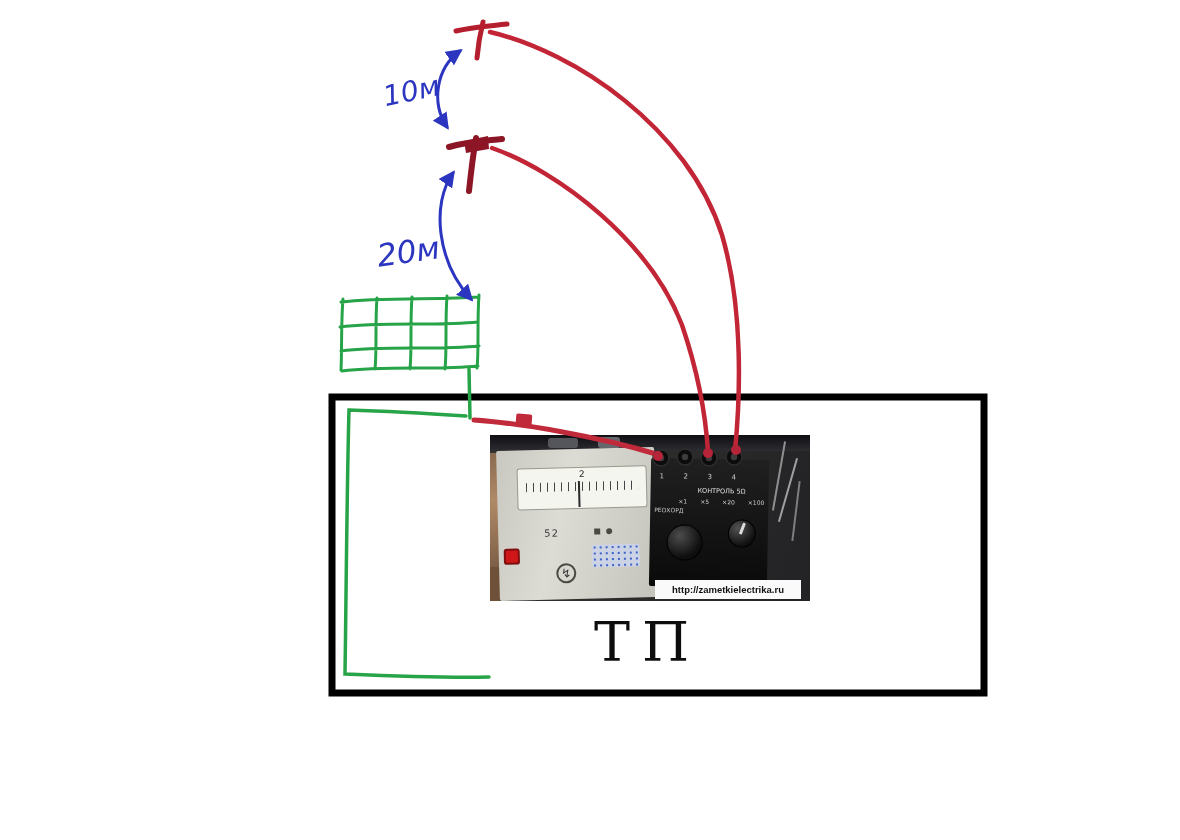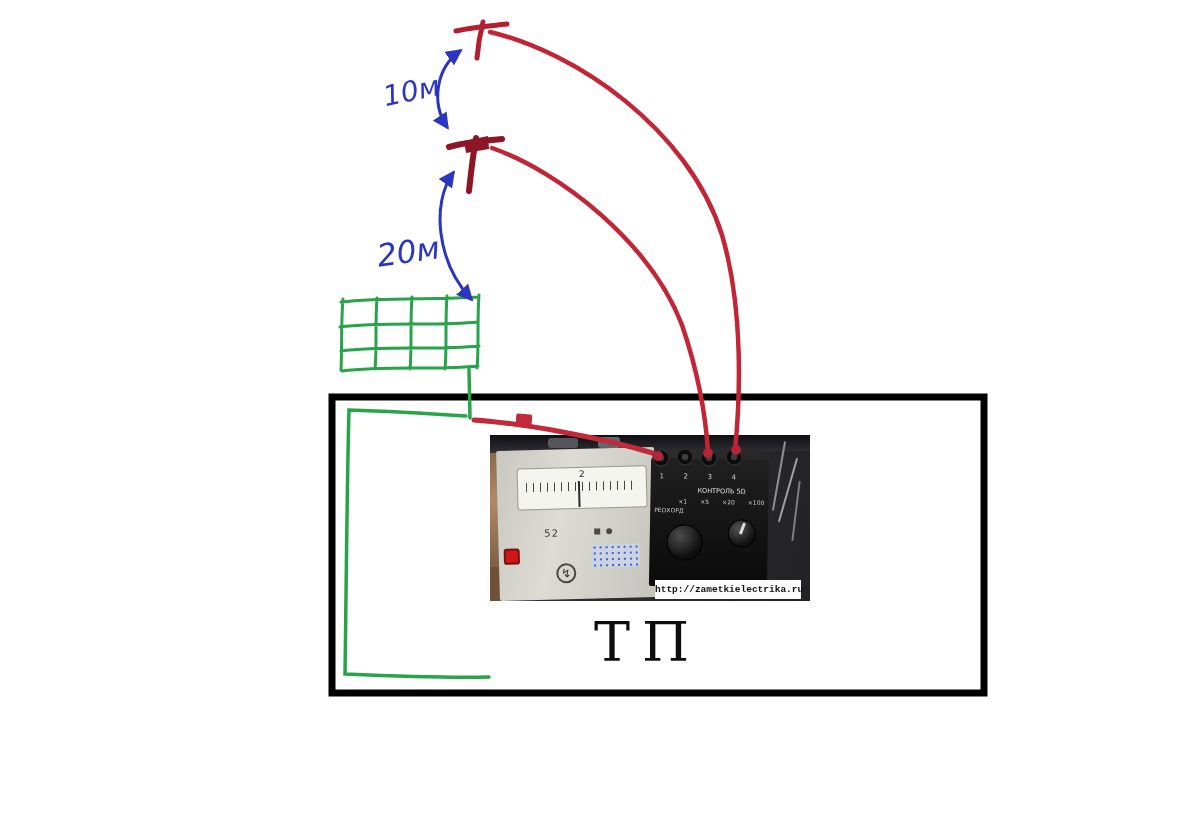--- a/index.html
+++ b/index.html
@@ -49,21 +49,21 @@
   .knob2 { left:78px; top:60px; width:28px; height:28px; border-radius:50%; border:1px solid #000;
            background:radial-gradient(circle at 35% 30%,#525252,#101010 70%); }
   .pointer { left:12px; top:2px; width:3px; height:12px; background:#ddd; border-radius:1px; transform:rotate(20deg); }
 
   .cable1 { left:288px; top:6px;  width:2px; height:70px; background:#8f8f8f; transform:rotate(10deg); }
   .cable2 { left:297px; top:22px; width:2px; height:66px; background:#a0a0a0; transform:rotate(16deg); }
   .cable3 { left:305px; top:46px; width:2px; height:60px; background:#7e7e7e; transform:rotate(7deg); }
 
   .watermark { left:165px; top:145px; width:146px; height:19px; background:#fafafa; color:#111;
                font-size:9.5px; font-weight:bold; line-height:19px; text-align:center;
-               font-family:Liberation Mono, monospace; }
+               font-family:Liberation Sans, sans-serif; }
 
   
   .overlay { position:absolute; left:0; top:0; pointer-events:none; }
   .bluelabel { font-family:"DejaVu Sans",sans-serif; font-style:italic; fill:#2b35c0; }
   .tplabel { font-family:"DejaVu Serif",serif; fill:#0d0d0d; letter-spacing:12px; }
 </style>
 </head>
 <body>
 
 <div class="canvas">

